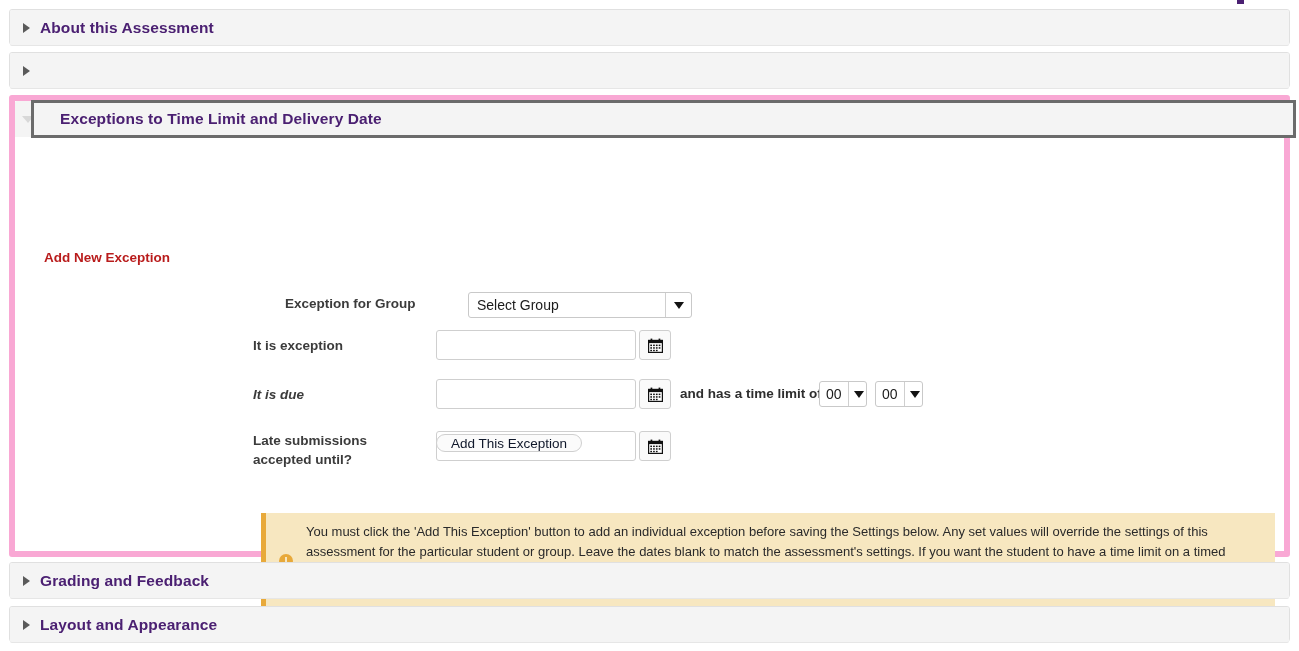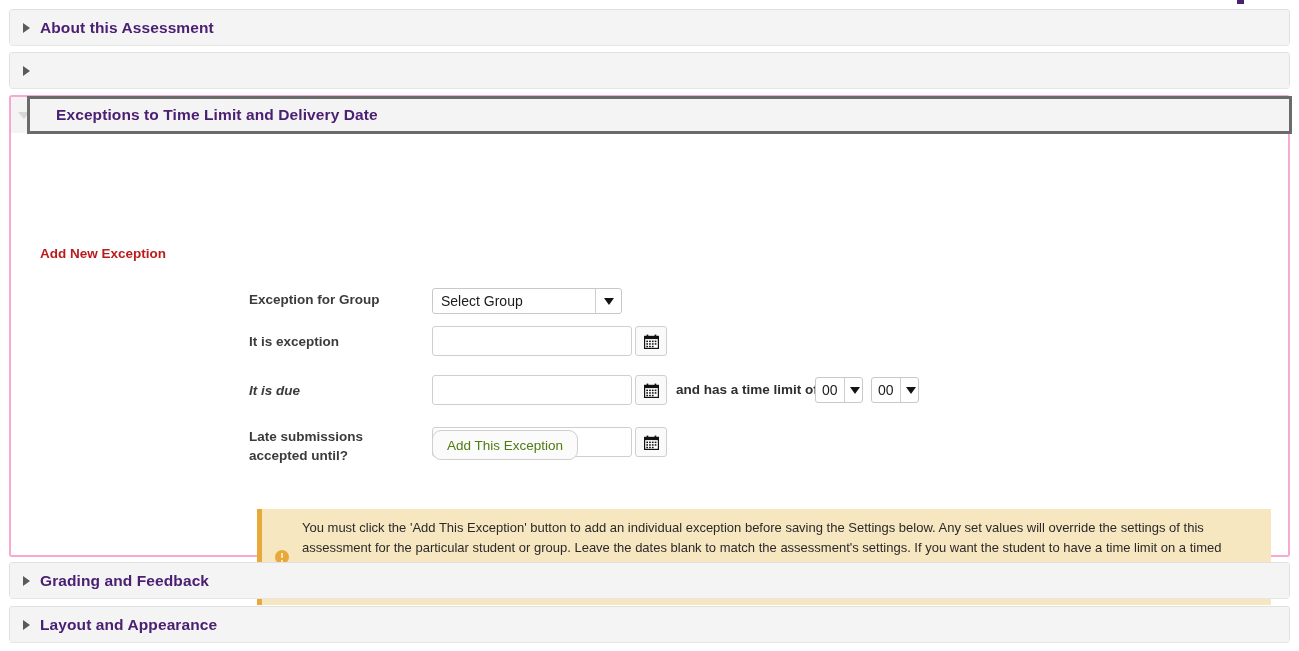--- a/index.html
+++ b/index.html
@@ -70,21 +70,21 @@
   }
 
   
   #panel-about        { top: 9px;  height: 36px; }
   #panel-availability { top: 52px; height: 36px; }
   #panel-exceptions   { top: 95px; height: 462px; }
   #panel-grading      { top: 562px; height: 36px; }
   #panel-layout       { top: 606px; height: 36px; }
 
   
-  #panel-exceptions { border: 2px solid #f9a8d4; overflow: visible; }
+  #panel-exceptions { border: 6px solid #f9a8d4; overflow: visible; }
   .exc-arrow-slot {
     position: absolute;
     left: 0px; top: 0px;
     width: 26px; height: 36px;
     background: #f4f4f4;
     display: flex; align-items: center; justify-content: center;
     border-top-left-radius: 2px;
   }
   .exc-header-focus {
     position: absolute;
@@ -202,28 +202,28 @@
     display: flex; align-items: stretch;
     cursor: pointer;
   }
   .sel-sm .sel-text { padding: 0 6px; font-size: 14px; }
   .sel-sm .sel-arrow { width: 22px; }
 
   
   .btn {
     position: absolute;
     left: 421px; top: 296px;
-    height: 30px;
+    height: 18px;
     padding: 0 14px;
     background: #fbfbfb;
     border: 1px solid #cfcfcf;
     border-radius: 9px;
     font-family: "Liberation Sans", sans-serif;
     font-size: 13.5px;
-    color: #4d7c0f;
+    color: #0f172a;
     cursor: pointer;
   }
 
   
   .callout {
     position: absolute;
     left: 246px; top: 339px;
     width: 1014px;
     min-height: 92px;
     background: #f7e7c0;
@@ -294,23 +294,23 @@
 
     <div class="exc-header-focus">
       <span class="panel-title">Exceptions to Time Limit and Delivery Date</span>
     </div>
 
     <div class="panel-body">
 
       <div class="form-section-label">Add New Exception</div>
 
 
-      <div class="field-row" style="top:154px; width:620px; height:28px;">
+      <div class="field-row" style="top:154px; width:620px; height:28px;margin-left:32px;">
         <div class="field-label" style="top:2px;">Exception for Group</div>
-        <div class="sel" style="left:183px; top:0px; width:190px;">
+        <div class="sel" style="left:183px; top:0px; width:224px;">
           <span class="sel-text">Select Group</span>
           <span class="sel-arrow">
               <i></i>
             </span>
         </div>
       </div>
 
       <div class="field-row" style="top:192px; width:700px; height:32px;">
         <div class="field-label" style="top:6px;">It is exception</div>
         <div style="position:absolute; left:183px; top:0; width:240px; height:30px;">

